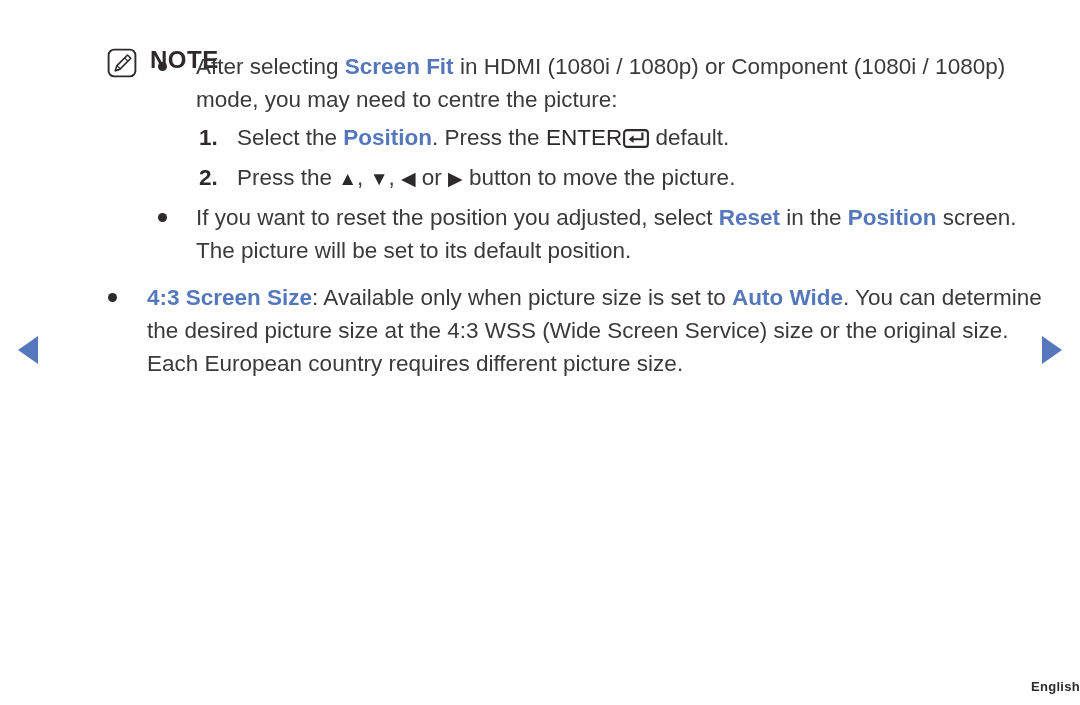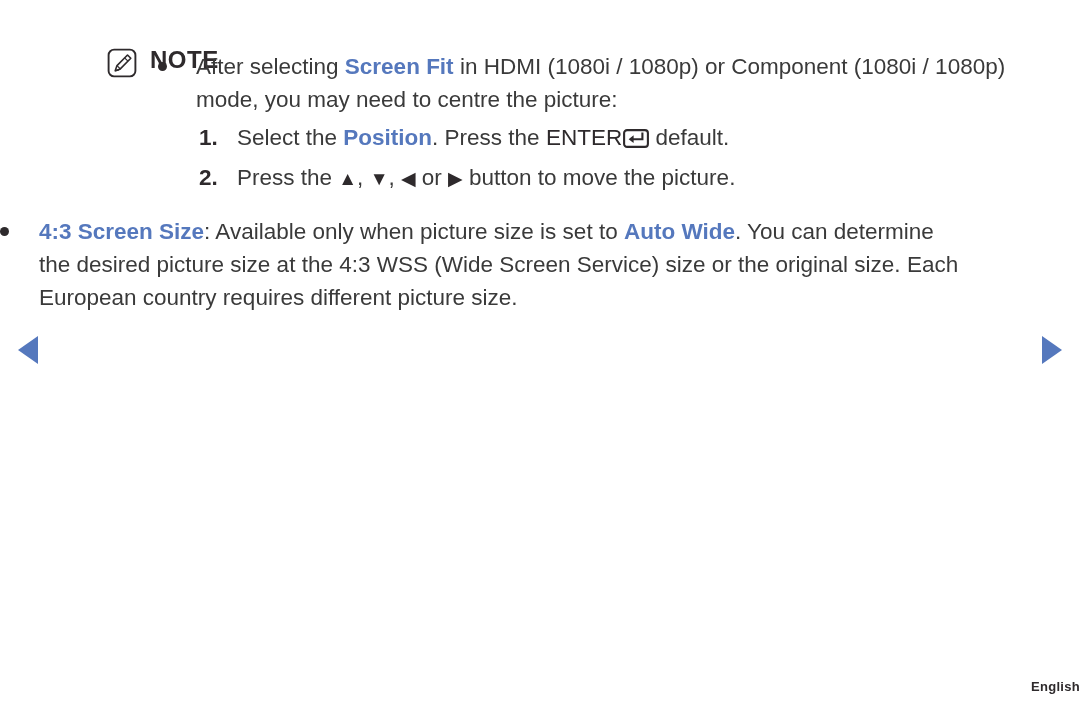--- a/index.html
+++ b/index.html
@@ -69,21 +69,21 @@
     left: 0;
     top: 50px;
     width: 1068px;
   }
 
   .bullet-row {
     display: flex;
     align-items: flex-start;
   }
   .bullet-row.indent-deep { padding-left: 158px; }
-  .bullet-row.indent-shallow { }
+  .bullet-row.indent-shallow { padding-left: 108px; }
 
   .bullet-dot {
     flex: 0 0 auto;
     width: 9px;
     height: 9px;
     border-radius: 50%;
     background: #2e2a2c;
     margin-top: 12px;
     margin-right: 29px;
   }
@@ -202,20 +202,24 @@
 
     <div class="gap-md"></div>
 
     <div class="num-row">
       <span class="num-marker">2.</span>
       <div class="num-text"><span>Press the </span><span class="tri">▲</span><span>, </span><span class="tri">▼</span><span>, </span><span class="tri">◀</span><span> or </span><span class="tri">▶</span><span> button to move the picture.</span></div>
     </div>
 
     <div class="gap-md"></div>
 
+    <div class="bullet-row indent-deep">
+      <span class="bullet-dot"></span>
+      <div class="bullet-text"><span>If you want to reset the position you adjusted, select </span><span class="hl">Reset</span><span> in the </span><span class="hl">Position</span><span> screen. The picture will be set to its default position.</span></div>
+    </div>
 
     <div class="gap-md"></div>
 
 
     <div class="gap-md"></div>
 
     <div class="bullet-row indent-shallow">
       <span class="bullet-dot"></span>
       <div class="bullet-text"><span class="hl">4:3 Screen Size</span><span>: Available only when picture size is set to </span><span class="hl">Auto Wide</span><span>. You can determine the desired picture size at the 4:3 WSS (Wide Screen Service) size or the original size. Each European country requires different picture size.</span></div>
     </div>

